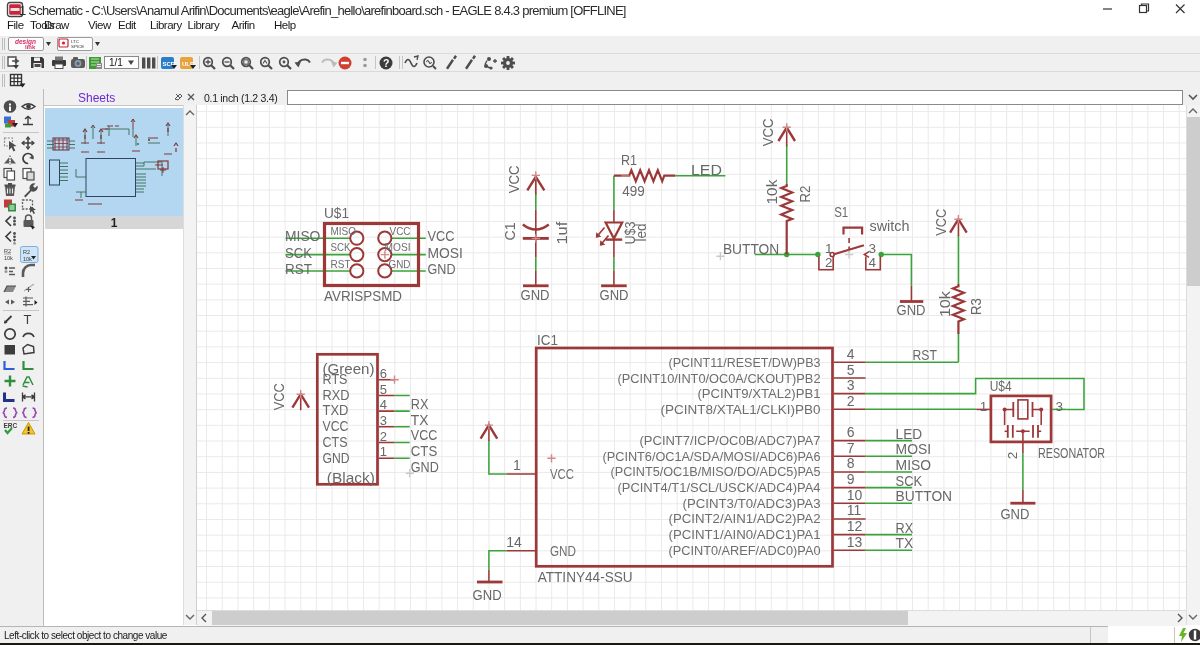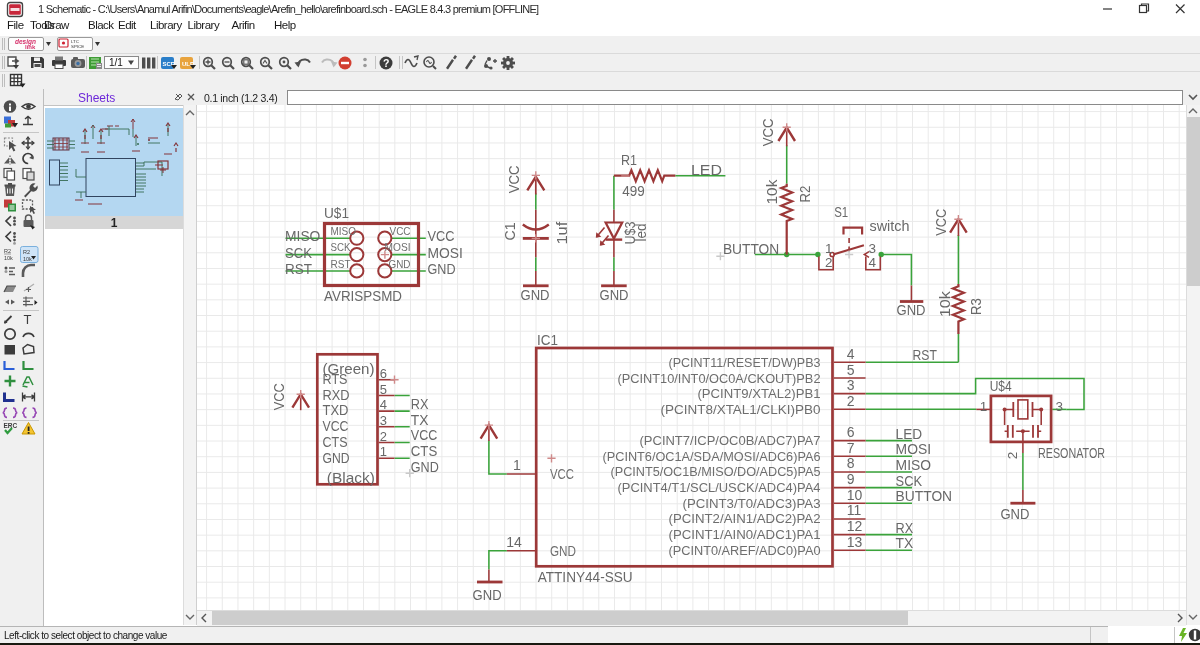--- a/index.html
+++ b/index.html
@@ -1,19 +1,19 @@
 <!DOCTYPE html>
 <html><head><meta charset="utf-8">
 <style>
 html,body{margin:0;padding:0}
 body{width:1200px;height:645px;overflow:hidden;font-family:"Liberation Sans",sans-serif;position:relative;background:#fff}
 .abs{position:absolute}
 
 #titlebar{left:0;top:0;width:1200px;height:18px;background:#fff}
-#titletxt{left:38px;top:3px;font-size:11px;letter-spacing:-0.75px;color:#2b2b2b;white-space:nowrap}
+#titletxt{left:19px;top:3px;font-size:13px;letter-spacing:-0.75px;color:#2b2b2b;white-space:nowrap}
 #menubar{left:0;top:18px;width:952px;height:17px;background:#fff;font-size:11.5px;letter-spacing:-0.5px;color:#1a1a1a}
 .mi{position:absolute;top:1px}
 #tb1{left:0;top:36px;width:1200px;height:17px;background:#f0f0f0;border-bottom:1px solid #dadada}
 #tb2{left:0;top:54px;width:1200px;height:17px;background:#f0f0f0}
 #tb3{left:0;top:71px;width:1200px;height:18px;background:#f0f0f0;border-top:1px solid #dadada;border-bottom:1px solid #c9c9c9}
 .grip{position:absolute;width:1px;background:#bdbdbd}
 .vsep{position:absolute;width:1px;background:#c5c5c5}
 .tbtn{position:absolute;background:#fdfdfd;border:1px solid #9a9a9a;border-radius:2px}
 
 #midbar{left:0;top:90px;width:1200px;height:15px;background:#f0f0f0;border-bottom:1px solid #c3c3c3}
@@ -55,21 +55,21 @@
  <line x1="5" y1="9" x2="14" y2="9" stroke="#333" stroke-width="1.2"></line>
  <rect x="41.5" y="5.5" width="7" height="7" fill="none" stroke="#333" stroke-width="1.2"></rect>
  <path d="M43.5 5.5 v-1.5 h7 v7 h-1.5" fill="none" stroke="#333" stroke-width="1.2"></path>
  <path d="M78 4.5 L86.5 13 M86.5 4.5 L78 13" stroke="#333" stroke-width="1.2"></path>
 </svg>
 
 <div class="abs" id="menubar">
  <span class="mi" style="left:7px">File</span>
  <span class="mi" style="left:30px">Tools</span>
  <span class="mi" style="left:44px">Draw</span>
- <span class="mi" style="left:88px">Black</span>
+ <span class="mi" style="left:88px">View</span>
  <span class="mi" style="left:118px">Edit</span>
  <span class="mi" style="left:150px">Library</span>
  <span class="mi" style="left:187.5px">Library</span>
  <span class="mi" style="left:231.5px">Arifin</span>
  <span class="mi" style="left:274px">Help</span>
 </div>
 
 <div class="abs" id="tb1">
  <div class="grip" style="left:2px;top:2px;height:12px"></div>
  <div class="grip" style="left:4px;top:2px;height:12px"></div>

